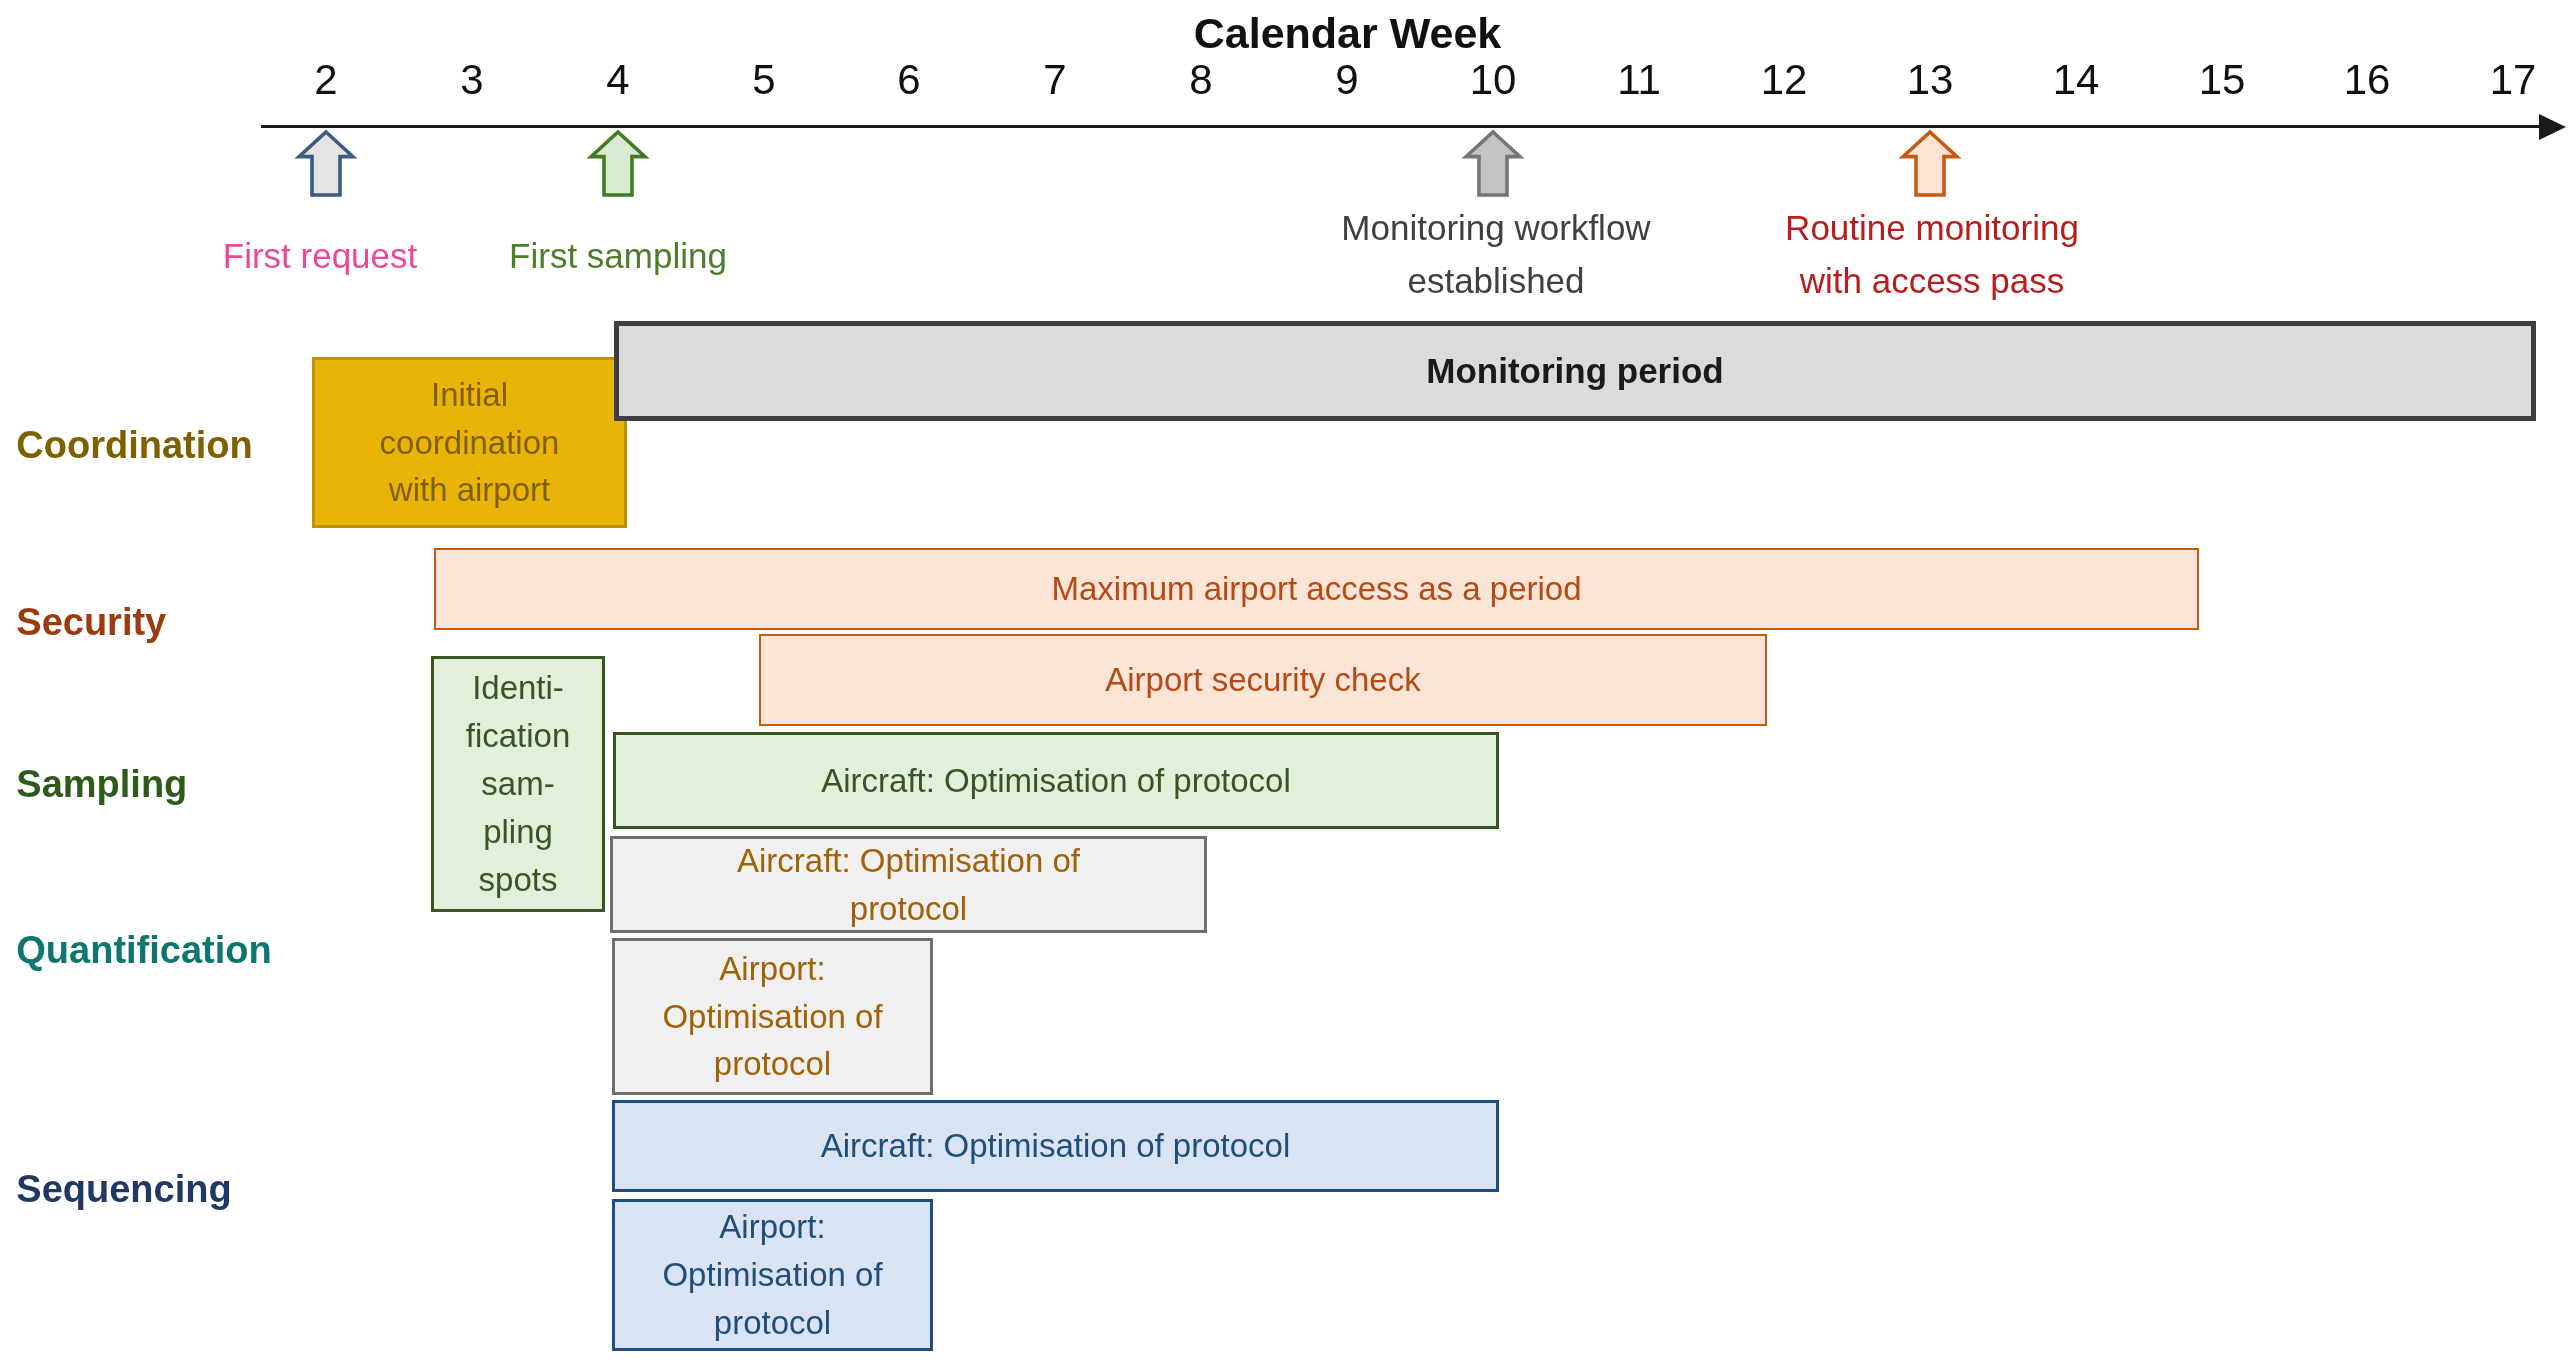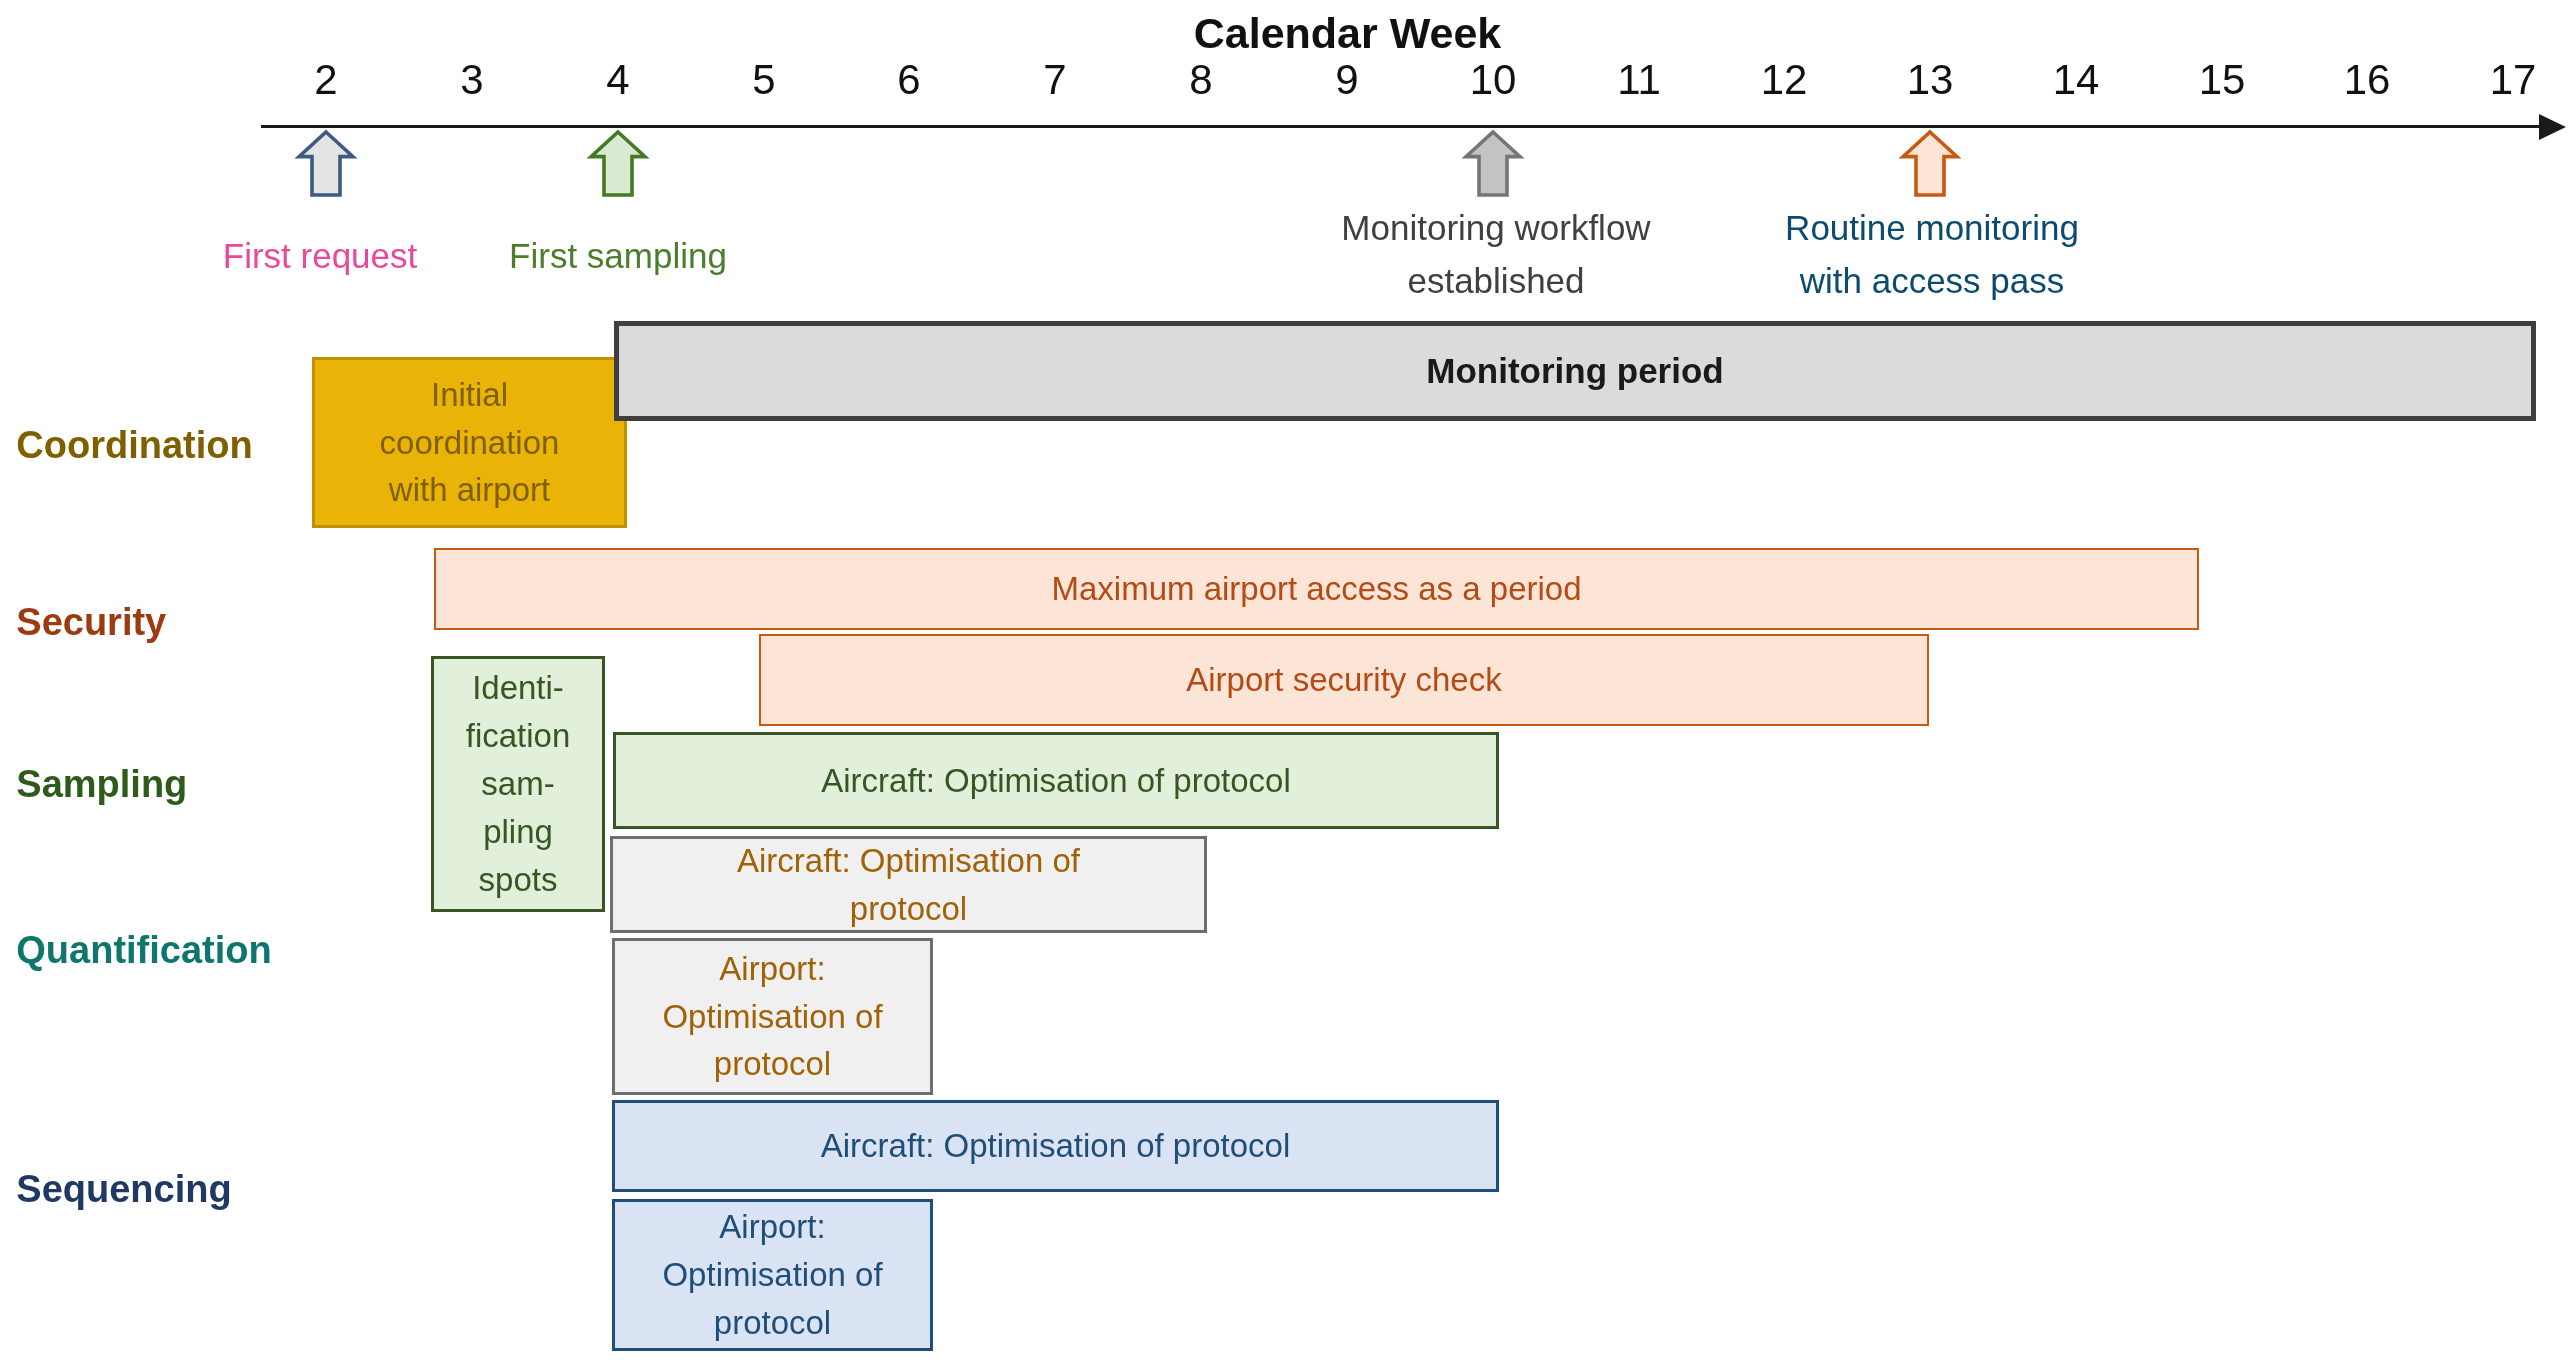--- a/index.html
+++ b/index.html
@@ -24,21 +24,21 @@
   .milestone-arrow{position:absolute; top:130px; width:60px; height:67px; margin-left:-30px;}
   .milestone-arrow svg{width:100%; height:100%; overflow:visible;}
   .milestone-label{
     position:absolute; width:470px; margin-left:-235px; text-align:center;
     font-size:35px; line-height:1.5; white-space:pre-line;
   }
   .m0 polygon{fill:#E4E4E4; stroke:#3D5A80; stroke-width:1.8;}
   .m1 polygon{fill:#D9EAD1; stroke:#447A26; stroke-width:1.8;}
   .m2 polygon{fill:#C3C3C3; stroke:#757575; stroke-width:1.8;}
   .m3 polygon{fill:#FCE5D6; stroke:#C55A11; stroke-width:1.8;}
-  .t0{color:#ec4899;} .t1{color:#4C7D2B;} .t2{color:#404040;} .t3{color:#0c4a6e;}
+  .t0{color:#ec4899;} .t1{color:#4C7D2B;} .t2{color:#404040;} .t3{color:#b91c1c;}
   .row-label{position:absolute; left:16.3px; font-size:38px; font-weight:bold; white-space:nowrap;}
   .r-coordination{color:#7F6000;} .r-security{color:#9C3A10;} .r-sampling{color:#2E5A1C;}
   .r-quantification{color:#0f766e;} .r-sequencing{color:#1F3864;}
   .bar{
     position:absolute; box-sizing:border-box;
     display:flex; align-items:center; justify-content:center;
     text-align:center; font-size:33px; line-height:1.45; white-space:pre-line;
   }
   .c-yellow{background:#eab308; border:3.3px solid #BF9000; color:#7F6000;margin-left:20px;}
   .c-gray-dark{background:#DBDBDB; border:5.2px solid #3F3F3F; color:#1A1A1A; font-weight:bold; font-size:35px;}
@@ -106,21 +106,21 @@
   <div class="row-label r-security" style="top:601px">Security</div>
   <div class="row-label r-sampling" style="top:763px">Sampling</div>
   <div class="row-label r-quantification" style="top:929px">Quantification</div>
   <div class="row-label r-sequencing" style="top:1168px">Sequencing</div>
 
   <div class="bar c-yellow" style="left:292px;  top:357px;  width:315px;  height:171px;">Initial
 coordination
 with airport</div>
   <div class="bar c-gray-dark" style="left:614px;  top:321px;  width:1922px; height:100px;">Monitoring period</div>
   <div class="bar c-orange" style="left:434px;  top:548px;  width:1765px; height:82px;">Maximum airport access as a period</div>
-  <div class="bar c-orange" style="left:759px; top:634px;  width:1170px; height:92px;">Airport security check</div>
+  <div class="bar c-orange" style="left:759px; top:634px;  width:1008px; height:92px;">Airport security check</div>
   <div class="bar c-green" style="left:431px;  top:656px; width:174px;  height:256px;">Identi-
 fication
 sam-
 pling
 spots</div>
   <div class="bar c-green" style="left:613px;  top:732px; width:886px; height:97px;">Aircraft: Optimisation of protocol</div>
   <div class="bar c-gray-light" style="left:610px;  top:836px; width:597px;  height:97px;">Aircraft: Optimisation of
 protocol</div>
   <div class="bar c-gray-light" style="left:612px;  top:938px; width:321px;  height:157px;">Airport:
 Optimisation of

